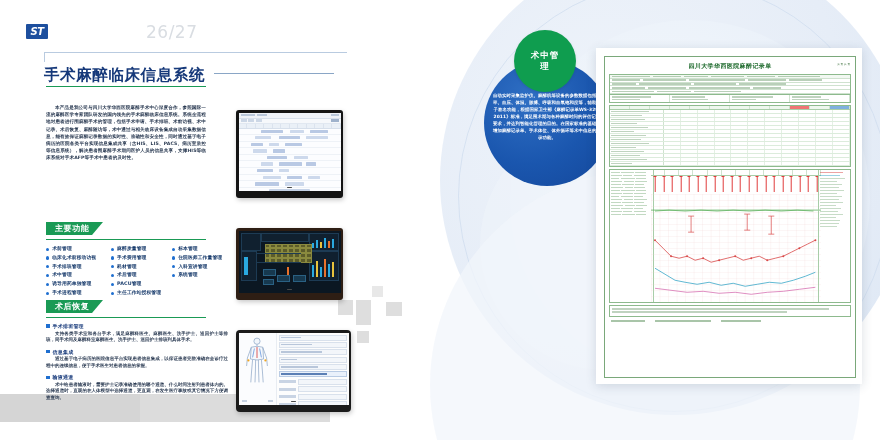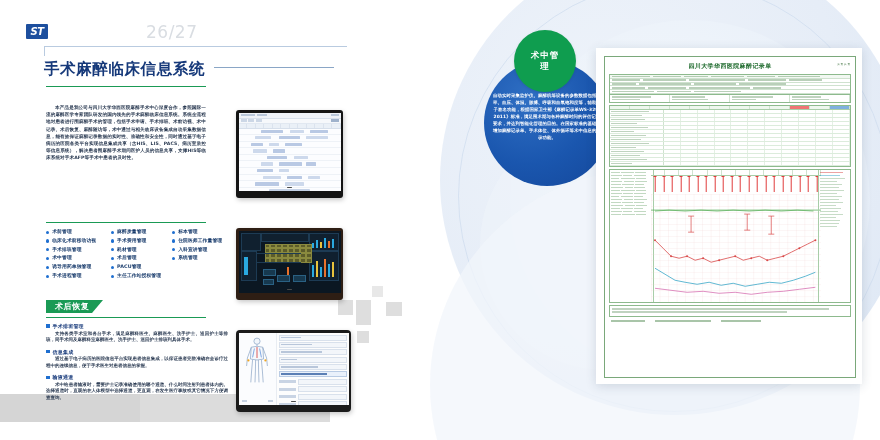--- a/index.html
+++ b/index.html
@@ -76,21 +76,21 @@
   .logo-text{display:flex;flex-direction:column;justify-content:center;}
   .logo-cn{font-size:8.5px;font-weight:bold;color:#16355e;letter-spacing:.3px;line-height:9px;}
   .logo-en{font-size:3.2px;color:#16355e;letter-spacing:.1px;line-height:4px;
            transform:scaleY(.9);transform-origin:left top;}
   .page-no{
     position:absolute;left:146px;top:22px;
     font-size:17px;color:#d9dde2;font-weight:500;letter-spacing:.5px;
   }
 
   
-  .title-box{position:absolute;left:44px;top:46px;width:306px;}
+  .title-box{position:absolute;left:44px;top:52px;width:306px;}
   .title-rule-top{border-top:1px solid #b9cbe0;border-left:1px solid #b9cbe0;height:9px;width:302px;}
   .title-main{
     font-size:15.5px;font-weight:bold;color:#16397a;
     letter-spacing:.6px;margin-top:3px;display:inline-block;
   }
   .title-underline{
     display:inline-block;width:120px;border-bottom:1px solid #8aa6c6;
     vertical-align:6px;margin-left:4px;
   }
 
@@ -305,20 +305,25 @@
   </div>
 
   <div style="position:absolute;left:46px;top:86px;">
     <div class="sec-rule"></div>
   </div>
   <div class="intro">
     <p>本产品是我公司与四川大学华西医院麻醉手术中心深度合作，参照国际一流的麻醉医学专家团队研发的国内领先的手术麻醉临床信息系统。系统全流程地对患者进行围麻醉手术的管理，包括手术申请、手术排班、术前访视、术中记录、术后恢复、麻醉随访等，术中通过与相关临床设备集成自动采集数据信息，能有效保证麻醉记录数据的实时性、准确性和安全性，同时通过基于电子病历的医院各类平台实现信息集成共享（含HIS、LIS、PACS、病历室质控等信息系统），解决患者围麻醉手术期间医护人员的信息共享，支撑HIS等临床系统对手术AFP等手术中患者的及时性。</p>
   </div>
 
   <div class="feat-wrap">
+    <div class="sec-tab">
+      <div class="tab-bg"></div>
+      <div class="tab-tri"></div>
+      <div class="tab-label" style="letter-spacing:.6px;">主要功能</div>
+    </div>
     <div class="sec-rule"></div>
     <div class="feat-grid">
       <div class="feat-col">
         <div class="feat-item">
             <span class="dot"></span>
             <span class="feat-label">术前管理</span>
           </div>
         <div class="feat-item">
             <span class="dot"></span>
             <span class="feat-label">临床化术前移动访视</span>

